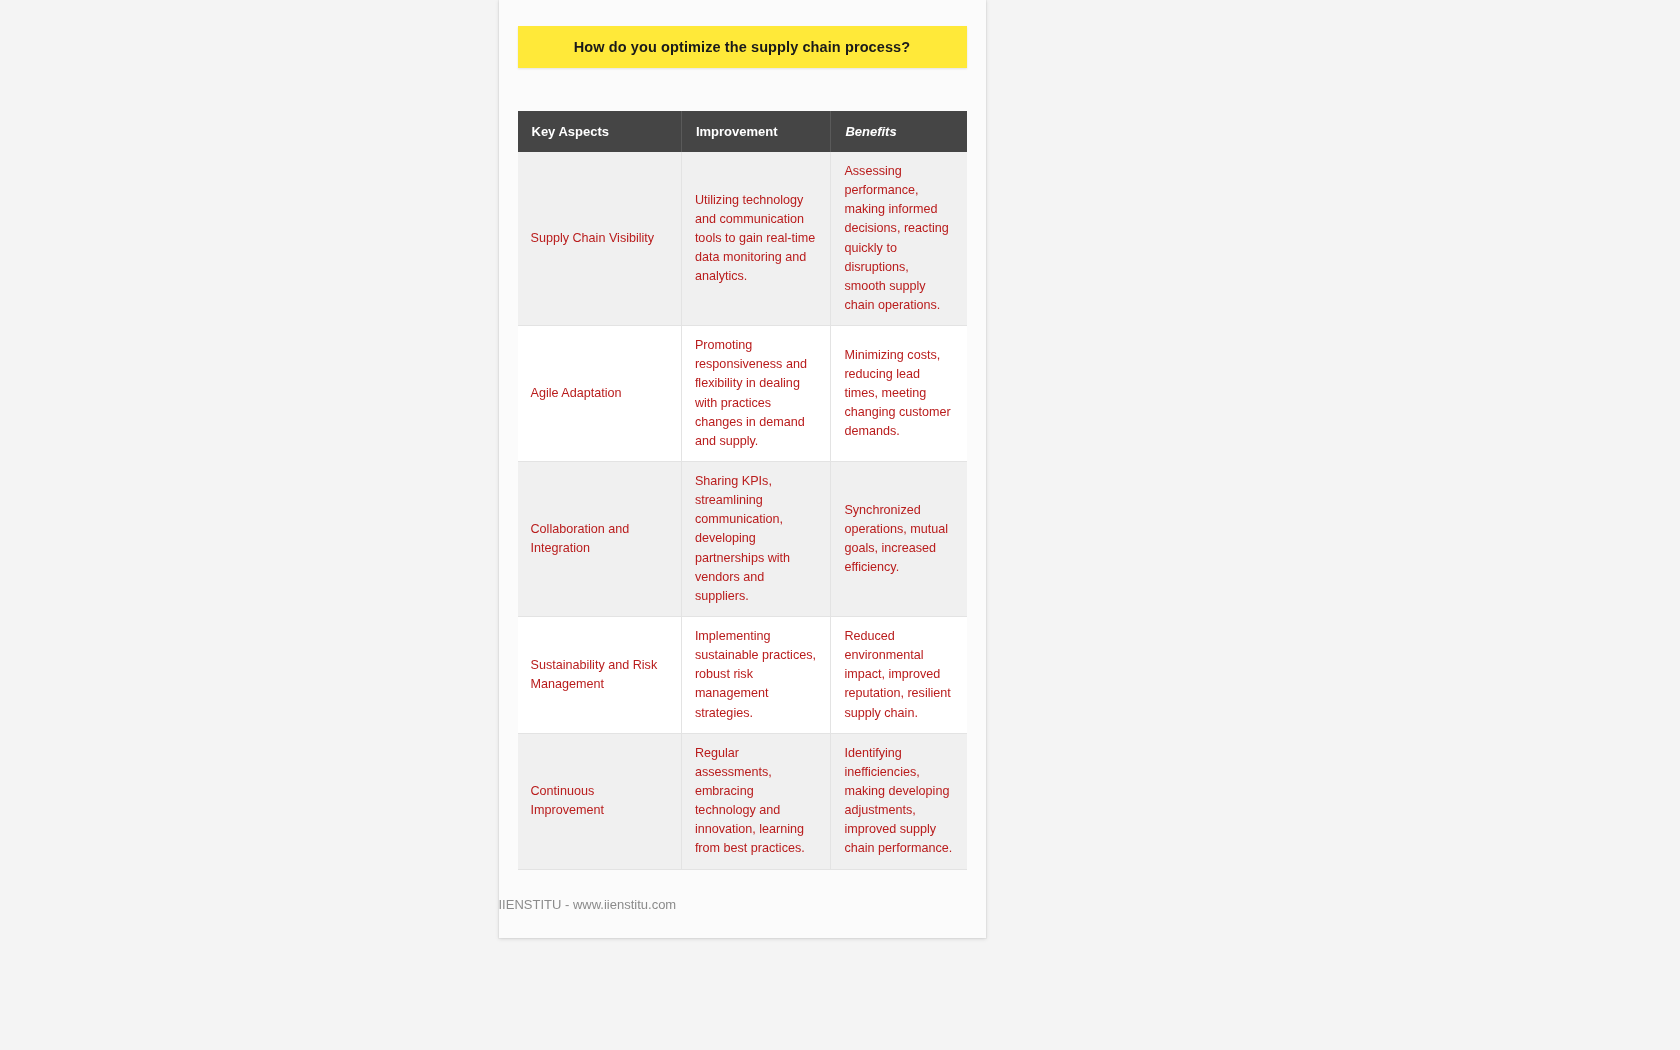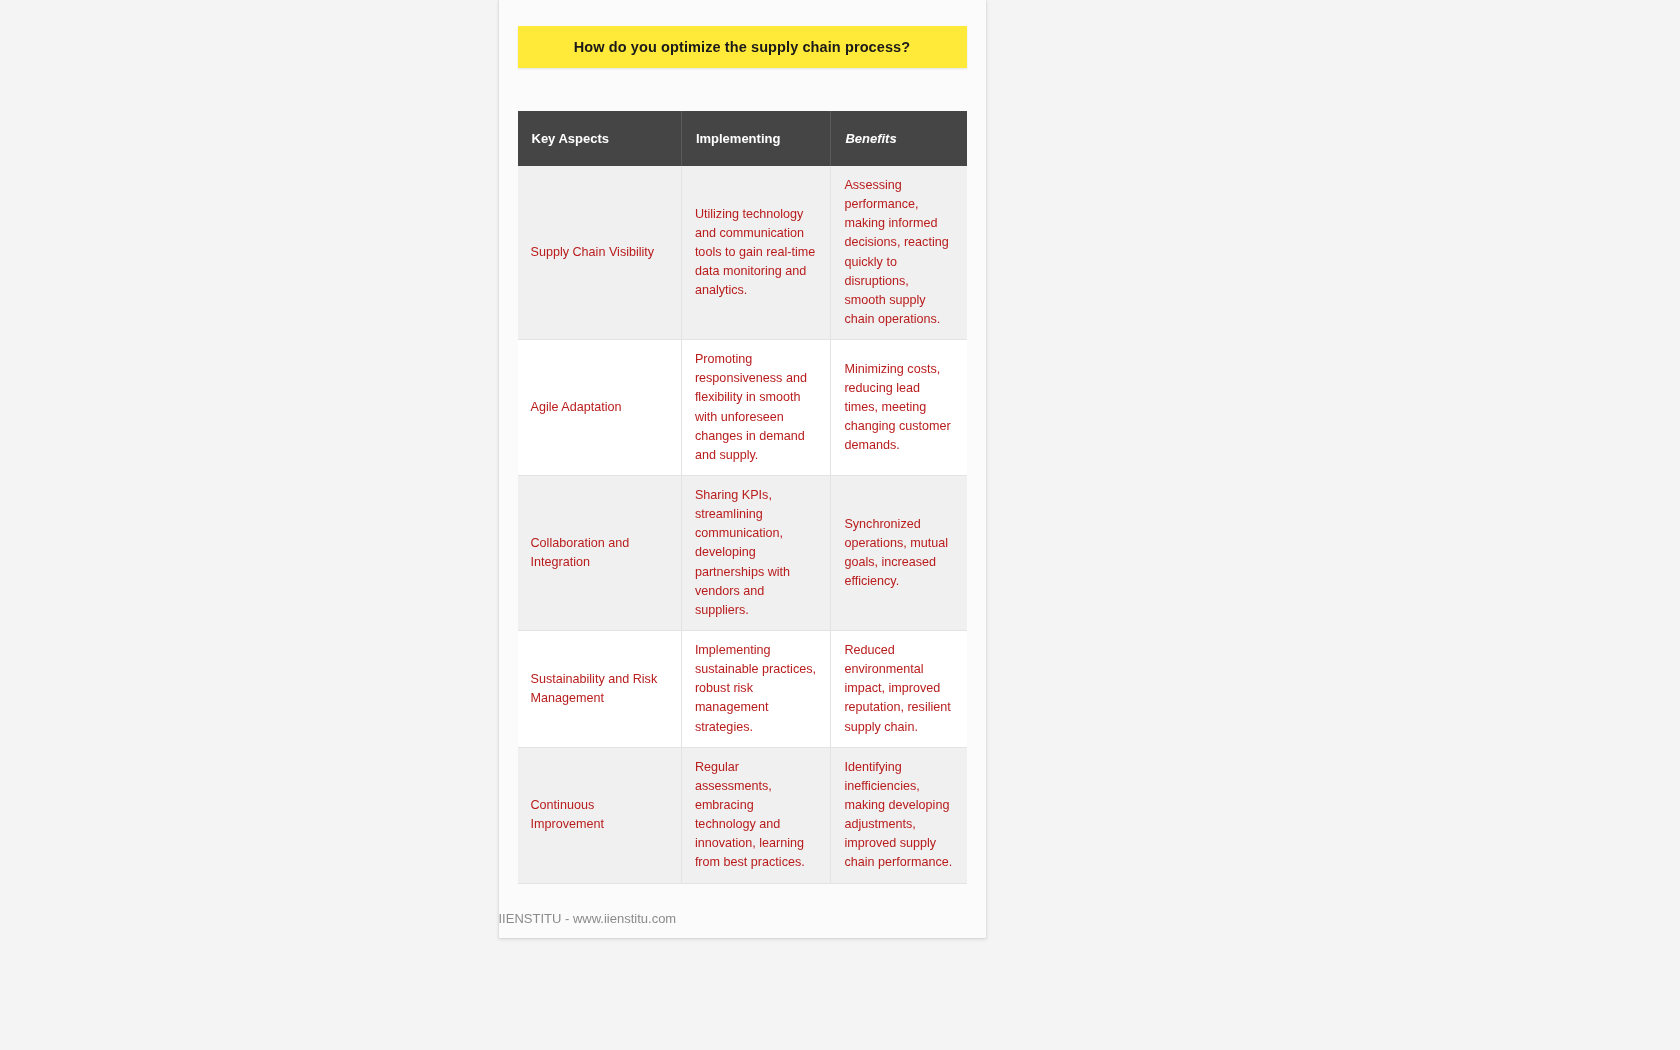--- a/index.html
+++ b/index.html
@@ -51,21 +51,21 @@
     border-collapse: collapse;
     table-layout: fixed;
   }
 
   table.data thead th {
     background: #454545;
     color: #ffffff;
     font-size: 13px;
     font-weight: bold;
     text-align: left;
-    padding: 20px 14px;
+    padding: 13px 14px;
     vertical-align: middle;
     border-right: 1px solid #5a5a5a;
   }
   table.data thead th:last-child { border-right: none; font-style: italic; }
 
   table.data td {
     font-size: 12.6px;
     line-height: 1.52;
     color: #b91c1c;
     padding: 10px 13px;
@@ -100,33 +100,33 @@
     <div class="table-wrap">
       <table class="data">
         <colgroup>
           <col class="c-aspect">
           <col class="c-desc">
           <col class="c-bene">
         </colgroup>
         <thead>
           <tr>
             <th>Key Aspects</th>
-            <th>Implementing</th>
+            <th>Improvement</th>
             <th>Benefits</th>
           </tr>
         </thead>
         <tbody>
           <tr>
             <td>Supply Chain Visibility</td>
             <td>Utilizing technology and communication tools to gain real-time data monitoring and analytics.</td>
             <td>Assessing performance, making informed decisions, reacting quickly to disruptions, smooth supply chain operations.</td>
           </tr>
           <tr>
             <td>Agile Adaptation</td>
-            <td>Promoting responsiveness and flexibility in smooth with unforeseen changes in demand and supply.</td>
+            <td>Promoting responsiveness and flexibility in dealing with practices changes in demand and supply.</td>
             <td>Minimizing costs, reducing lead times, meeting changing customer demands.</td>
           </tr>
           <tr>
             <td>Collaboration and Integration</td>
             <td>Sharing KPIs, streamlining communication, developing partnerships with vendors and suppliers.</td>
             <td>Synchronized operations, mutual goals, increased efficiency.</td>
           </tr>
           <tr>
             <td>Sustainability and Risk Management</td>
             <td>Implementing sustainable practices, robust risk management strategies.</td>

